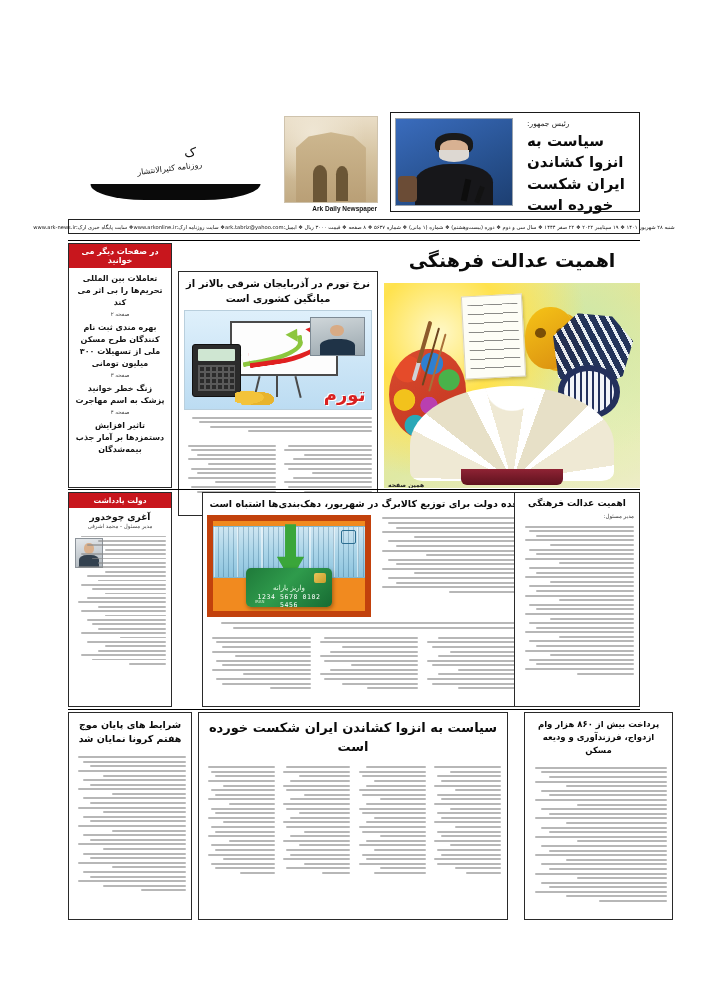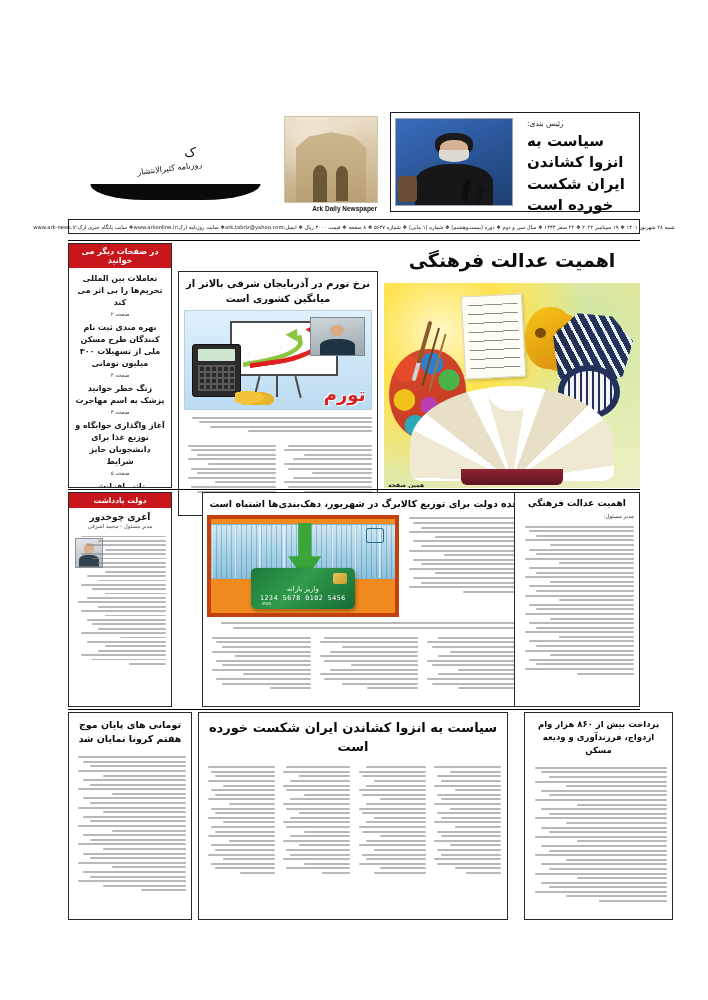--- a/index.html
+++ b/index.html
@@ -256,22 +256,22 @@
   .note-ava::before { content:""; position:absolute; left:30%; top:14%; width:40%; height:38%;
     background:#d9b08d; border-radius:46%; }
   .note-ava::after { content:""; position:absolute; left:12%; bottom:0; width:76%; height:42%;
     background:#33414f; border-radius:40% 40% 0 0; }
   .note-poem { padding:4px 5px; }
   .note-poem .ln { height:1.8px; }
 
   #kala-panel   { left:178px; top:492px; width:330px; height:215px;margin-left:24px; }
   #kala-panel .hl { font-size:9.5px; text-align:center; padding:4px 6px 4px 6px; }
   .kala-wrap { display:flex; flex-direction:row-reverse; padding:0 4px; }
-  .kala-img { width:192px; height:102px; position:relative; overflow:hidden;
-    border:4px solid #c2410c; background:#f18a1f; }
+  .kala-img { width:164px; height:102px; position:relative; overflow:hidden;
+    border:6px solid #c2410c; background:#f18a1f; }
   .ki-notes { position:absolute; left:0; right:0; top:6%; height:58%;
     background:
       linear-gradient(180deg,#cfe6f2 0%,#a9d4e8 52%,#8cc3de 100%);
     border-top:1px solid #7fb5cf; border-bottom:1px solid #7fb5cf;
   }
   .ki-notes::after { content:""; position:absolute; inset:0;
     background:
       repeating-linear-gradient(90deg, rgba(25,80,115,.28) 0 1px, transparent 1px 5px),
       repeating-linear-gradient(90deg, rgba(255,255,255,.5) 0 2px, transparent 2px 24px);
   }
@@ -340,21 +340,21 @@
         <div class="lp-bg"></div>
         <div class="lp-body"></div>
         <div class="lp-head"></div>
         <div class="lp-face"></div>
         <div class="lp-beard"></div>
         <div class="lp-mic"></div>
         <div class="lp-mic2"></div>
         <div class="lp-chair"></div>
       </div>
       <div class="lead-text">
-        <div class="lead-kicker">رئیس بندی:</div>
+        <div class="lead-kicker">رئیس جمهور:</div>
         <div class="lead-title">سیاست به انزوا کشاندن ایران شکست خورده است</div>
         <div class="lead-page">همین صفحه</div>
       </div>
     </div>
   </div>
 
   <div class="infobar">
     <span class="infobar-text">شنبه ۲۸ شهریور ۱۴۰۱ ❖ ۱۹ سپتامبر ۲۰۲۲ ❖ ۲۲ صفر ۱۴۴۴ ❖ سال سی و دوم ❖ دوره (بیست‌وهشتم) ❖ شماره (۱ مانی) ❖ شماره ۵۶۳۷ ❖ ۸ صفحه ❖ قیمت ۳۰۰۰ ریال ❖ ایمیل:</span>
     <span class="infobar-text infobar-ltr">ark.tabriz@yahoo.com</span>
     <span class="infobar-text">❖ سایت روزنامه ارک:</span>
@@ -372,24 +372,20 @@
       <div class="idx-text">تعاملات بین المللی تحریم‌ها را بی اثر می کند</div>
       <div class="idx-page">صفحه ۲</div>
     </div>
     <div class="idx-item">
       <div class="idx-text">بهره مندی ثبت نام کنندگان طرح مسکن ملی از تسهیلات ۳۰۰ میلیون تومانی</div>
       <div class="idx-page">صفحه ۳</div>
     </div>
     <div class="idx-item">
       <div class="idx-text">زنگ خطر خوانید پزشک به اسم مهاجرت</div>
       <div class="idx-page">صفحه ۴</div>
-    </div>
-    <div class="idx-item">
-      <div class="idx-text">آغاز واگذاری خوابگاه و توزیع غذا برای دانشجویان حایز شرایط</div>
-      <div class="idx-page">صفحه ۵</div>
     </div>
     <div class="idx-item">
       <div class="idx-text">تاثیر افزایش دستمزدها بر آمار جذب بیمه‌شدگان</div>
 
     </div>
 
   </div>
 
   <div class="panel" id="inflation-panel">
     <div class="hl">نرخ تورم در آذربایجان شرقی بالاتر از میانگین کشوری است</div>
@@ -621,21 +617,21 @@
         <div class="ln s92"></div>
       <div class="ln s86"></div>
         <div class="ln s96"></div>
         <div class="ln s50"></div>
     </div>
   </div>
 
   <div class="hrule" style="top:709px;"></div>
 
   <div class="panel" id="corona-panel">
-    <div class="hl">تومانی های پایان موج هفتم کرونا نمایان شد</div>
+    <div class="hl">شرایط های پایان موج هفتم کرونا نمایان شد</div>
     <div class="body-lines">
       <div class="ln s96"></div>
         <div class="ln s92"></div>
         <div class="ln s86"></div>
       <div class="ln s96"></div>
         <div class="ln s74"></div>
         <div class="ln s92"></div>
       <div class="ln s86"></div>
         <div class="ln s96"></div>
         <div class="ln s66"></div>

